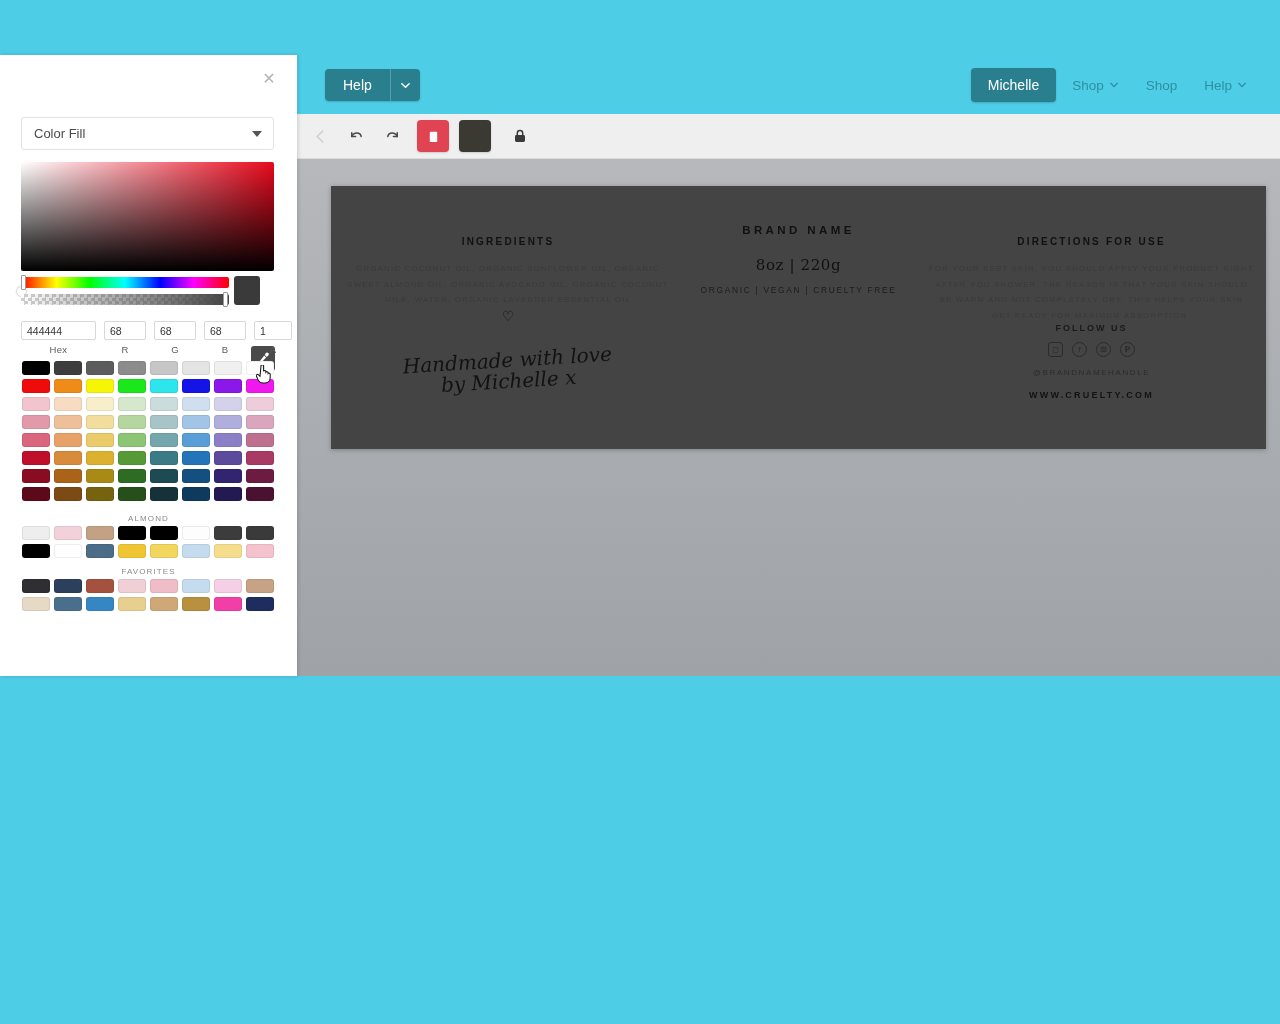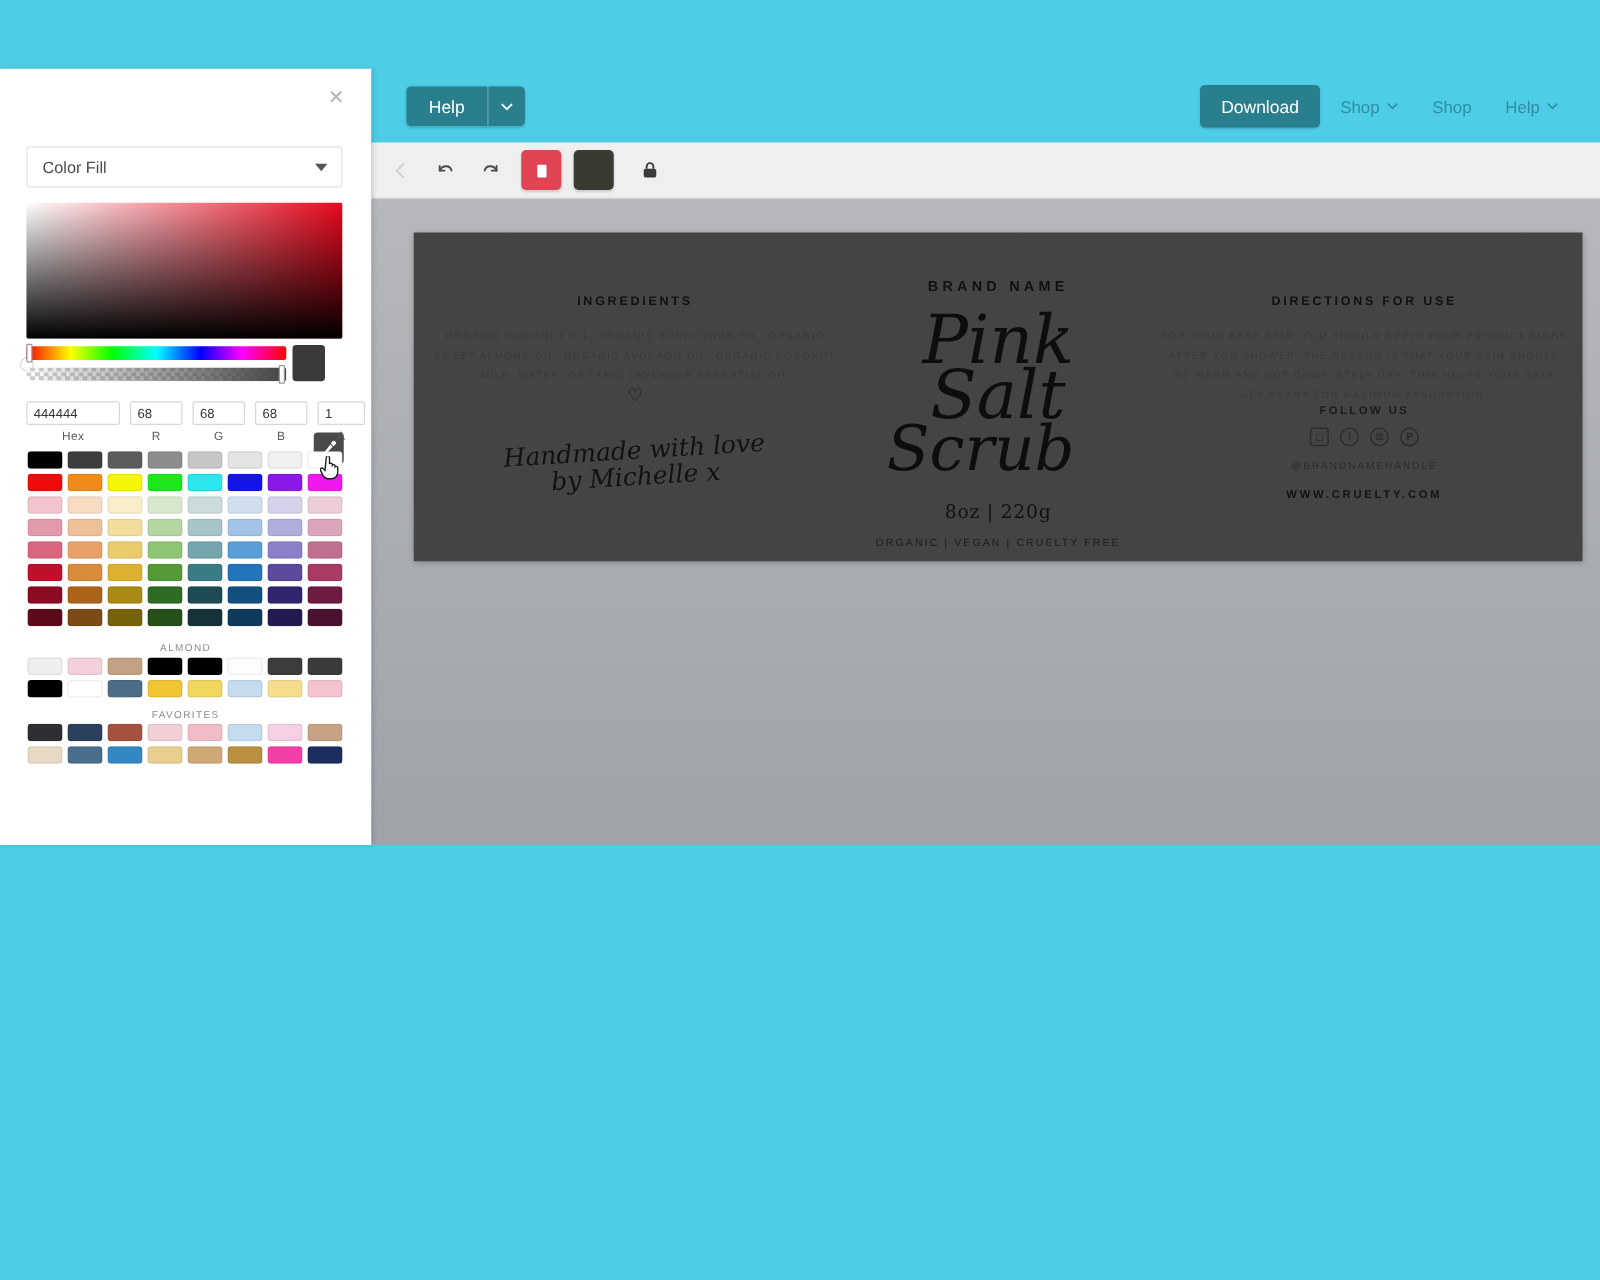--- a/index.html
+++ b/index.html
@@ -283,21 +283,21 @@
     <div class="save-group">
       <button class="save-main">Help</button>
       <div class="save-caret">
         <svg viewBox="0 0 12 12">
           <path d="M2 4 L6 8 L10 4" stroke="#ffffff" stroke-width="1.6" fill="none" stroke-linecap="round"></path>
         </svg>
       </div>
     </div>
 
     <div class="top-right">
-      <button class="download-btn">Download</button>
+      <button class="download-btn">Michelle</button>
       <div class="nav-link">
         <span>Shop</span>
         <svg viewBox="0 0 12 12">
           <path d="M2 4 L6 8 L10 4" stroke="#2e8fa3" stroke-width="1.6" fill="none" stroke-linecap="round"></path>
         </svg>
       </div>
       <div class="nav-link">
         <span>Shop</span>
       </div>
       <div class="nav-link">
@@ -349,24 +349,20 @@
         <div class="lbl-body dim">ORGANIC COCONUT OIL, ORGANIC SUNFLOWER OIL, ORGANIC SWEET ALMOND OIL, ORGANIC AVOCADO OIL, ORGANIC COCONUT MILK, WATER, ORGANIC LAVENDER ESSENTIAL OIL</div>
         <div id="heart">♡</div>
         <div id="signature">
           <span>Handmade with love</span><br>
           <span>by Michelle x</span>
         </div>
       </div>
 
       <div class="col" id="col-center">
         <div id="brand-name">BRAND NAME</div>
-        <div id="product-title">
-          <span>Pink Salt</span>
-          <span class="l2">Scrub</span>
-        </div>
         <div id="product-size">8oz | 220g</div>
         <div id="product-claims">ORGANIC | VEGAN | CRUELTY FREE</div>
       </div>
 
       <div class="col" id="col-directions">
         <div class="lbl-head">DIRECTIONS FOR USE</div>
         <div class="lbl-body dim">FOR YOUR BEST SKIN, YOU SHOULD APPLY YOUR PRODUCT RIGHT AFTER YOU SHOWER. THE REASON IS THAT YOUR SKIN SHOULD BE WARM AND NOT COMPLETELY DRY. THIS HELPS YOUR SKIN GET READY FOR MAXIMUM ABSORPTION.</div>
         <div id="follow-head">FOLLOW US</div>
         <div id="social-row">
           <div class="social-ic sq">◻</div>

